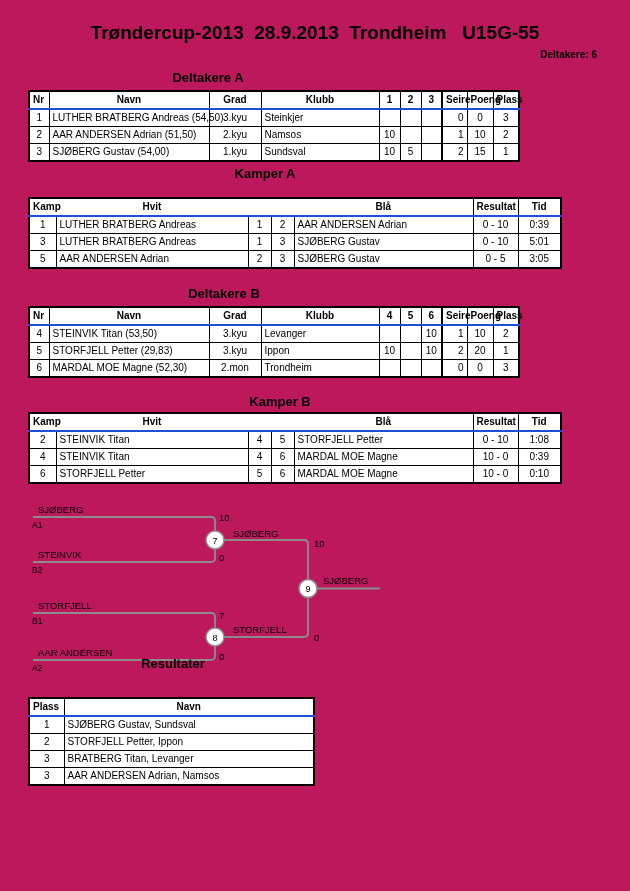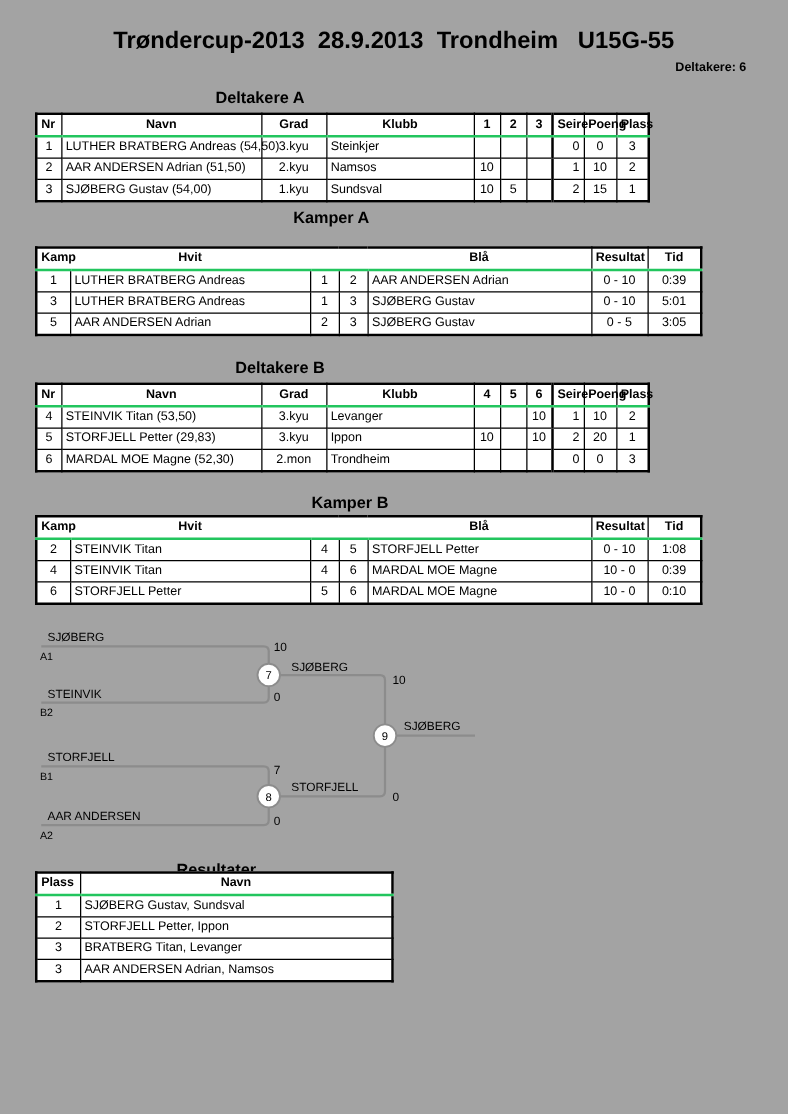--- a/index.html
+++ b/index.html
@@ -1,26 +1,26 @@
 <!DOCTYPE html>
 <html><head>
 <meta charset="utf-8">
 <style>
   html,body{margin:0;padding:0;background:#fff;}
-  .page{position:relative;width:630px;height:891px;background:#a3a3a3;
+  .page{position:relative;width:630px;height:891px;background:#be185d;
         font-family:"Liberation Sans",sans-serif;color:#000;overflow:hidden;}
   .title{position:absolute;top:22px;left:0;width:630px;text-align:center;
          font-size:19px;font-weight:bold;white-space:pre;}
   .participants{position:absolute;top:49px;right:33px;font-size:10px;font-weight:bold;}
   .heading{position:absolute;transform:translateX(-50%);font-size:13px;font-weight:bold;white-space:nowrap;}
   table.tbl{position:absolute;border-collapse:collapse;table-layout:fixed;
             border:2px solid #000;background:#fff;}
   .tbl th,.tbl td{border:1px solid #000;font-size:10px;height:16px;line-height:16px;
                   padding:0 3px;white-space:nowrap;overflow:visible;font-weight:normal;}
-  .tbl thead th{font-weight:bold;border-bottom:2px solid #22c55e;}
+  .tbl thead th{font-weight:bold;border-bottom:2px solid #1d4ed8;}
   .ac{text-align:center;} .al{text-align:left;}
   .bL2{border-left:2px solid #000 !important;text-align:right;}
   
   .tbl th.hk{border-right:none;} .tbl th.hm{border-left:none;border-right:none;}
   .tbl th.hb{border-left:none;}
   .bracket{position:absolute;left:0;top:495px;}
   .bracket text{fill:#000;font-family:"Liberation Sans",sans-serif;}
   .bracket .bname{font-size:9.5px;}
   .bracket .bseed{font-size:8.5px;}
   .bracket .bscore{font-size:9.5px;}
@@ -305,21 +305,21 @@
     <text class="bname" x="323" y="89">SJØBERG</text>
 
     <circle cx="215" cy="45" r="9" stroke="#8c8c8c"></circle>
     <circle cx="215" cy="142" r="9" stroke="#8c8c8c"></circle>
     <circle cx="308" cy="93.5" r="9" stroke="#8c8c8c"></circle>
     <text class="bnum" x="215" y="48.5">7</text>
     <text class="bnum" x="215" y="145.5">8</text>
     <text class="bnum" x="308" y="97">9</text>
   </svg>
 
-  <div class="heading" style="left:173px;top:688px">Resultater</div>
+  <div class="heading" style="left:173px;top:656px">Resultater</div>
   <table class="tbl" style="left:28px;top:697px;width:285px">
     <colgroup>
         <col style="width:35px">
         <col style="width:250px">
       </colgroup>
     <thead>
         <tr>
       <th class="al">Plass</th>
       <th class="ac">Navn</th>
     </tr>

